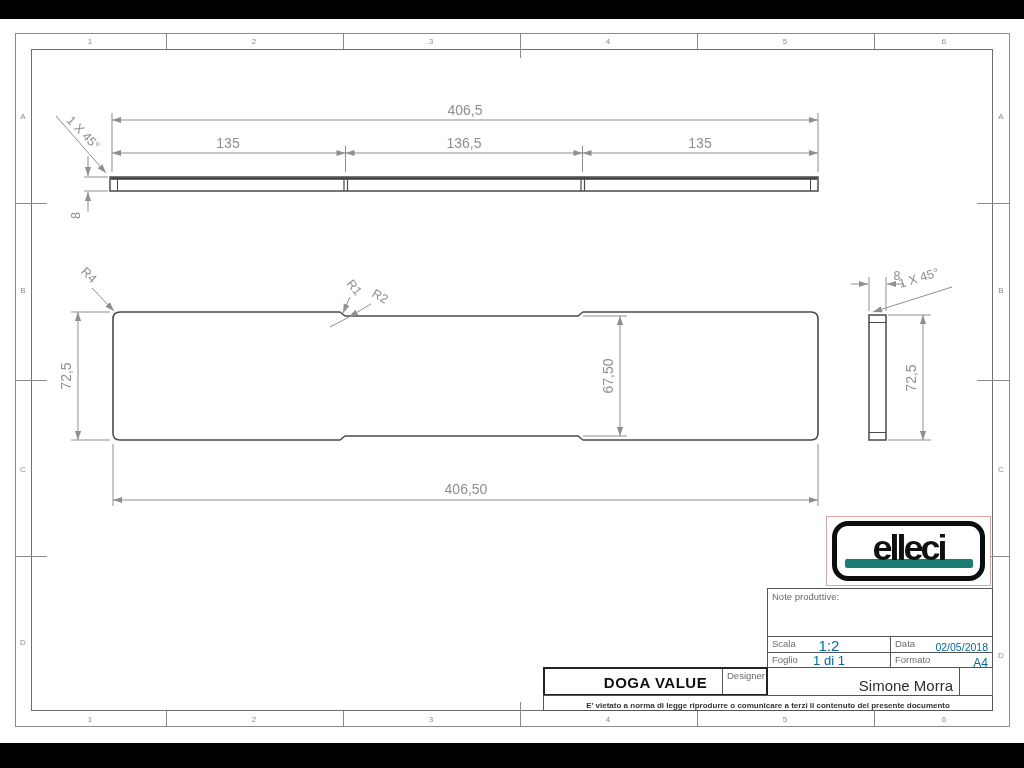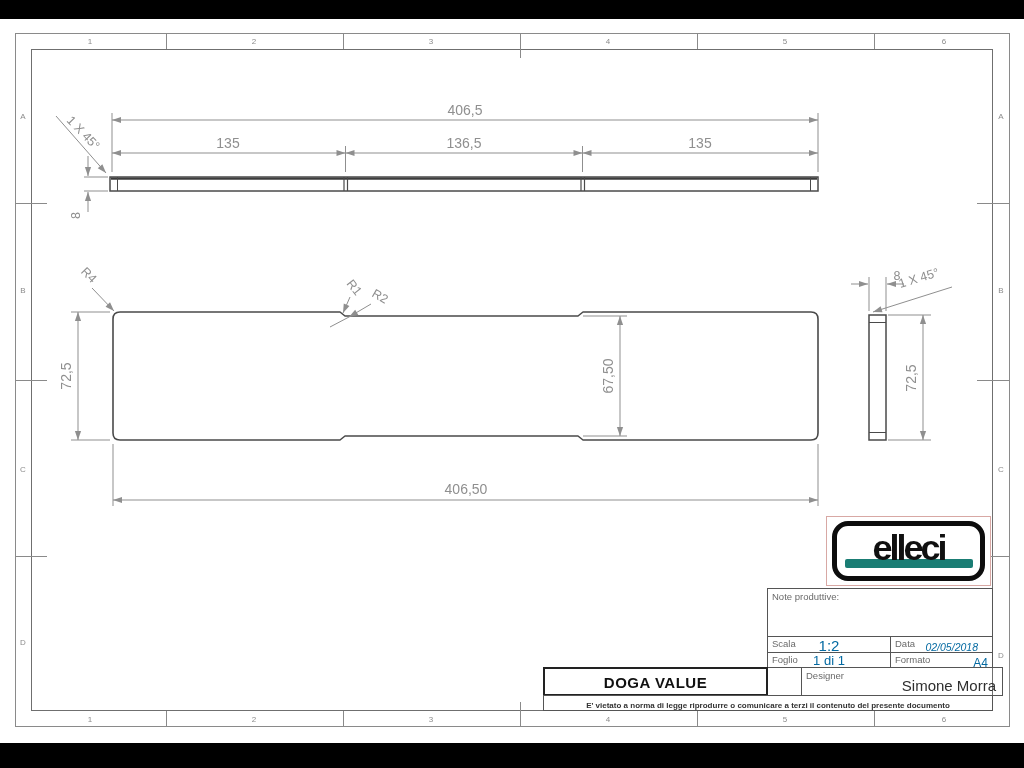--- a/index.html
+++ b/index.html
@@ -188,31 +188,31 @@
   <div class="tb-box" style="left:767px;top:588px;width:226px;height:49px;">
     <span class="tb-label">Note produttive:</span>
   </div>
 
   <div class="tb-box" style="left:767px;top:636px;width:124px;height:17px;">
     <span class="tb-label" style="top:1px;">Scala</span>
     <span class="tb-value" style="left:0;top:0;width:100%;text-align:center;font-size:15px;">1:2</span>
   </div>
   <div class="tb-box" style="left:890px;top:636px;width:103px;height:17px;">
     <span class="tb-label" style="top:1px;">Data</span>
-    <span class="tb-value" style="right:14px;top:4px;font-size:10.5px;font-style:italic;">02/05/2018</span>
+    <span class="tb-value" style="right:4px;top:4px;font-size:10.5px;">02/05/2018</span>
   </div>
   <div class="tb-box" style="left:767px;top:652px;width:124px;height:16px;">
     <span class="tb-label" style="top:1px;">Foglio</span>
     <span class="tb-value" style="left:0;top:0;width:100%;text-align:center;font-size:13px;">1 di 1</span>
   </div>
   <div class="tb-box" style="left:890px;top:652px;width:103px;height:16px;">
     <span class="tb-label" style="top:1px;">Formato</span>
     <span class="tb-value" style="right:4px;top:3px;font-size:12px;">A4</span>
   </div>
-  <div class="tb-box" style="left:801px;top:667px;width:202px;height:29px;">
+  <div class="tb-box" style="left:722px;top:667px;width:238px;height:29px;">
     <span class="tb-label">Designer</span>
     <span class="tb-value" style="right:6px;bottom:1px;font-size:15px;color:#2e2e2e;">Simone Morra</span>
   </div>
   <div class="tb-box" id="doga-box" style="left:543px;top:667px;width:225px;height:29px;">
     <span class="tb-value" id="doga-title">DOGA VALUE</span>
   </div>
   <div class="tb-box" id="disclaimer-box" style="left:543px;top:695px;width:450px;height:16px;">
     <span id="disclaimer-text">E' vietato a norma di legge riprodurre o comunicare a terzi il contenuto del presente documento</span>
   </div>
 

